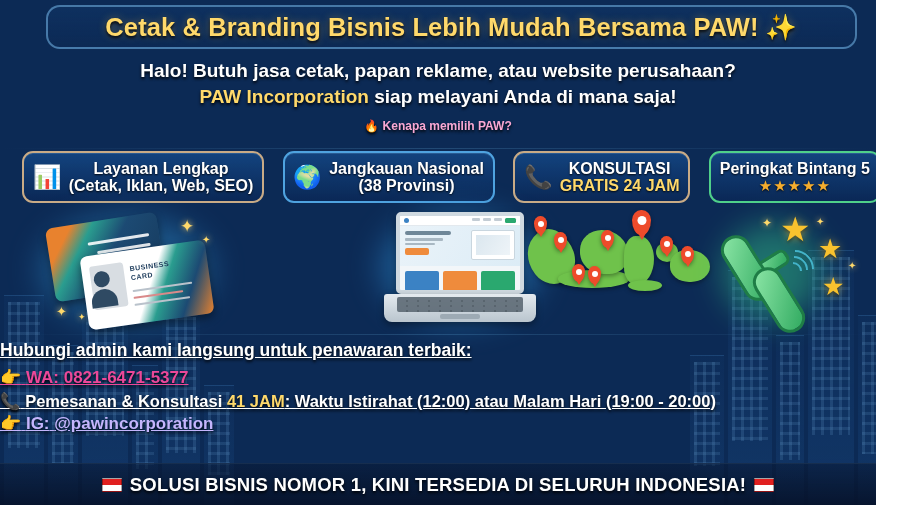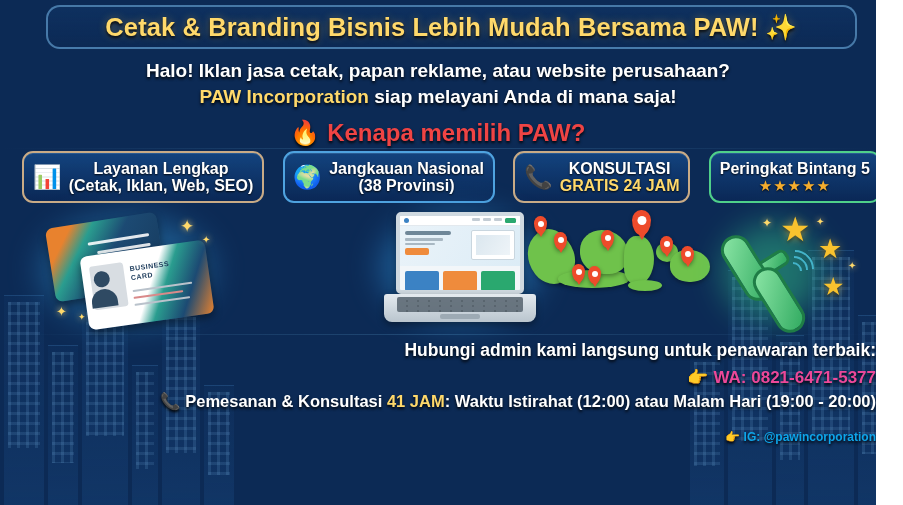--- a/index.html
+++ b/index.html
@@ -65,21 +65,21 @@
   .sub { position: absolute; left: 0; right: 0; text-align: center; white-space: nowrap; }
   .sub1 {
     top: 60px; font-size: 19px; font-weight: bold; color: #ffffff;
     text-shadow: 0 2px 3px rgba(0,0,0,0.9);
   }
   .sub2 {
     top: 86px; font-size: 19px; font-weight: bold; color: #ffffff;
     text-shadow: 0 2px 3px rgba(0,0,0,0.9);
   }
   .sub3 {
-    top: 119px; font-size: 24px; font-weight: bold; color: #ef4444;
+    top: 119px; font-size: 12px; font-weight: bold; color: #f9a8d4;
     text-shadow: 0 2px 3px rgba(0,0,0,0.9);
   }
   .gold { color: #ffd96b; }
 
   
   .pills {
     position: absolute;
     left: 22px; top: 151px;
     width: 859px; height: 52px;
     display: flex; align-items: center; justify-content: space-between;
@@ -249,25 +249,25 @@
     border: 3px solid #1f7d46; border-radius: 7px;
     transform: rotate(-32deg);
   }
   .wave { position: absolute; border: 2.5px solid #43b3c9; border-radius: 50%; border-color: #43b3c9 transparent transparent transparent; }
   .bigstar {
     position: absolute; color: #f9c22e; font-size: 30px; line-height: 1;
     text-shadow: 0 0 10px rgba(250,200,60,0.65), 0 2px 3px rgba(0,0,0,0.5);
   }
 
   
-  .contact { position: absolute; left: 0; right: 0; text-align: right; white-space: nowrap; }
+  .contact { position: absolute; left: 0; right: 0; text-align: left; white-space: nowrap; text-decoration: underline; }
   .c1 { top: 340px; font-size: 17.5px; font-weight: bold; color: #ffffff; text-shadow: 0 2px 3px rgba(0,0,0,0.9); }
   .c2 { top: 367px; font-size: 17px; font-weight: bold; color: #ec4899; text-shadow: 0 2px 3px rgba(0,0,0,0.9); }
   .c3 { top: 392px; font-size: 16.5px; font-weight: bold; color: #ffffff; text-shadow: 0 2px 3px rgba(0,0,0,0.9); }
-  .c4 { top: 430px; font-size: 12px; font-weight: bold; color: #0ea5e9; text-shadow: 0 2px 3px rgba(0,0,0,0.9); }
+  .c4 { top: 413px; font-size: 17px; font-weight: bold; color: #c4b5fd; text-shadow: 0 2px 3px rgba(0,0,0,0.9); }
   .c5 { top: 444px; font-size: 18.5px; font-weight: bold; color: #ffffff; text-shadow: 0 2px 3px rgba(0,0,0,0.9); }
 
   
   .footer {
     position: absolute; left: 0; right: 0; bottom: 0; height: 42px;
     background: linear-gradient(to bottom, rgba(8,24,52,0.55), rgba(6,18,42,0.92));
     display: flex; align-items: center; justify-content: center;
     border-top: 1px solid rgba(90,150,210,0.20);
   }
   .footer-text {
@@ -299,21 +299,21 @@
     <div class="bldg" style="left:808px;width:46px;  height:255px;"></div>
     <div class="bldg" style="left:858px;width:40px;  height:190px;"></div>
     <div class="glowline" style="top:148px;"></div>
     <div class="glowline" style="top:334px;"></div>
   </div>
 
   <div class="title-box">
     <div class="title-text">Cetak &amp; Branding Bisnis Lebih Mudah Bersama PAW! ✨</div>
   </div>
 
-  <div class="sub sub1">Halo! Iklan jasa cetak, papan reklame, atau website perusahaan?</div>
+  <div class="sub sub1">Halo! Butuh jasa cetak, papan reklame, atau website perusahaan?</div>
   <div class="sub sub2"><span class="gold">PAW Incorporation</span><span> siap melayani Anda di mana saja!</span></div>
   <div class="sub sub3"><span>🔥</span> <span>Kenapa memilih PAW?</span></div>
 
   <div class="pills">
 
     <div class="pill b-tan">
       <span class="pill-ico">📊</span>
       <span class="pill-txt">
         <span class="pill-l1">Layanan Lengkap</span><br>
         <span class="pill-l2">(Cetak, Iklan, Web, SEO)</span>
@@ -456,14 +456,19 @@
     <span>Pemesanan &amp; Konsultasi </span><span class="gold">41 JAM</span><span>: Waktu Istirahat (12:00) atau Malam Hari (19:00 - 20:00)</span>
   </div>
 
   <div class="contact c4">
     <span>👉</span>
     <span>IG:</span>
     <span>@pawincorporation</span>
   </div>
 
 
+  <div class="footer">
+    <span class="flag"></span>
+    <span class="footer-text" style="margin:0 8px;">SOLUSI BISNIS NOMOR 1, KINI TERSEDIA DI SELURUH INDONESIA!</span>
+    <span class="flag"></span>
+  </div>
 
 </div>
 
 </body></html>

